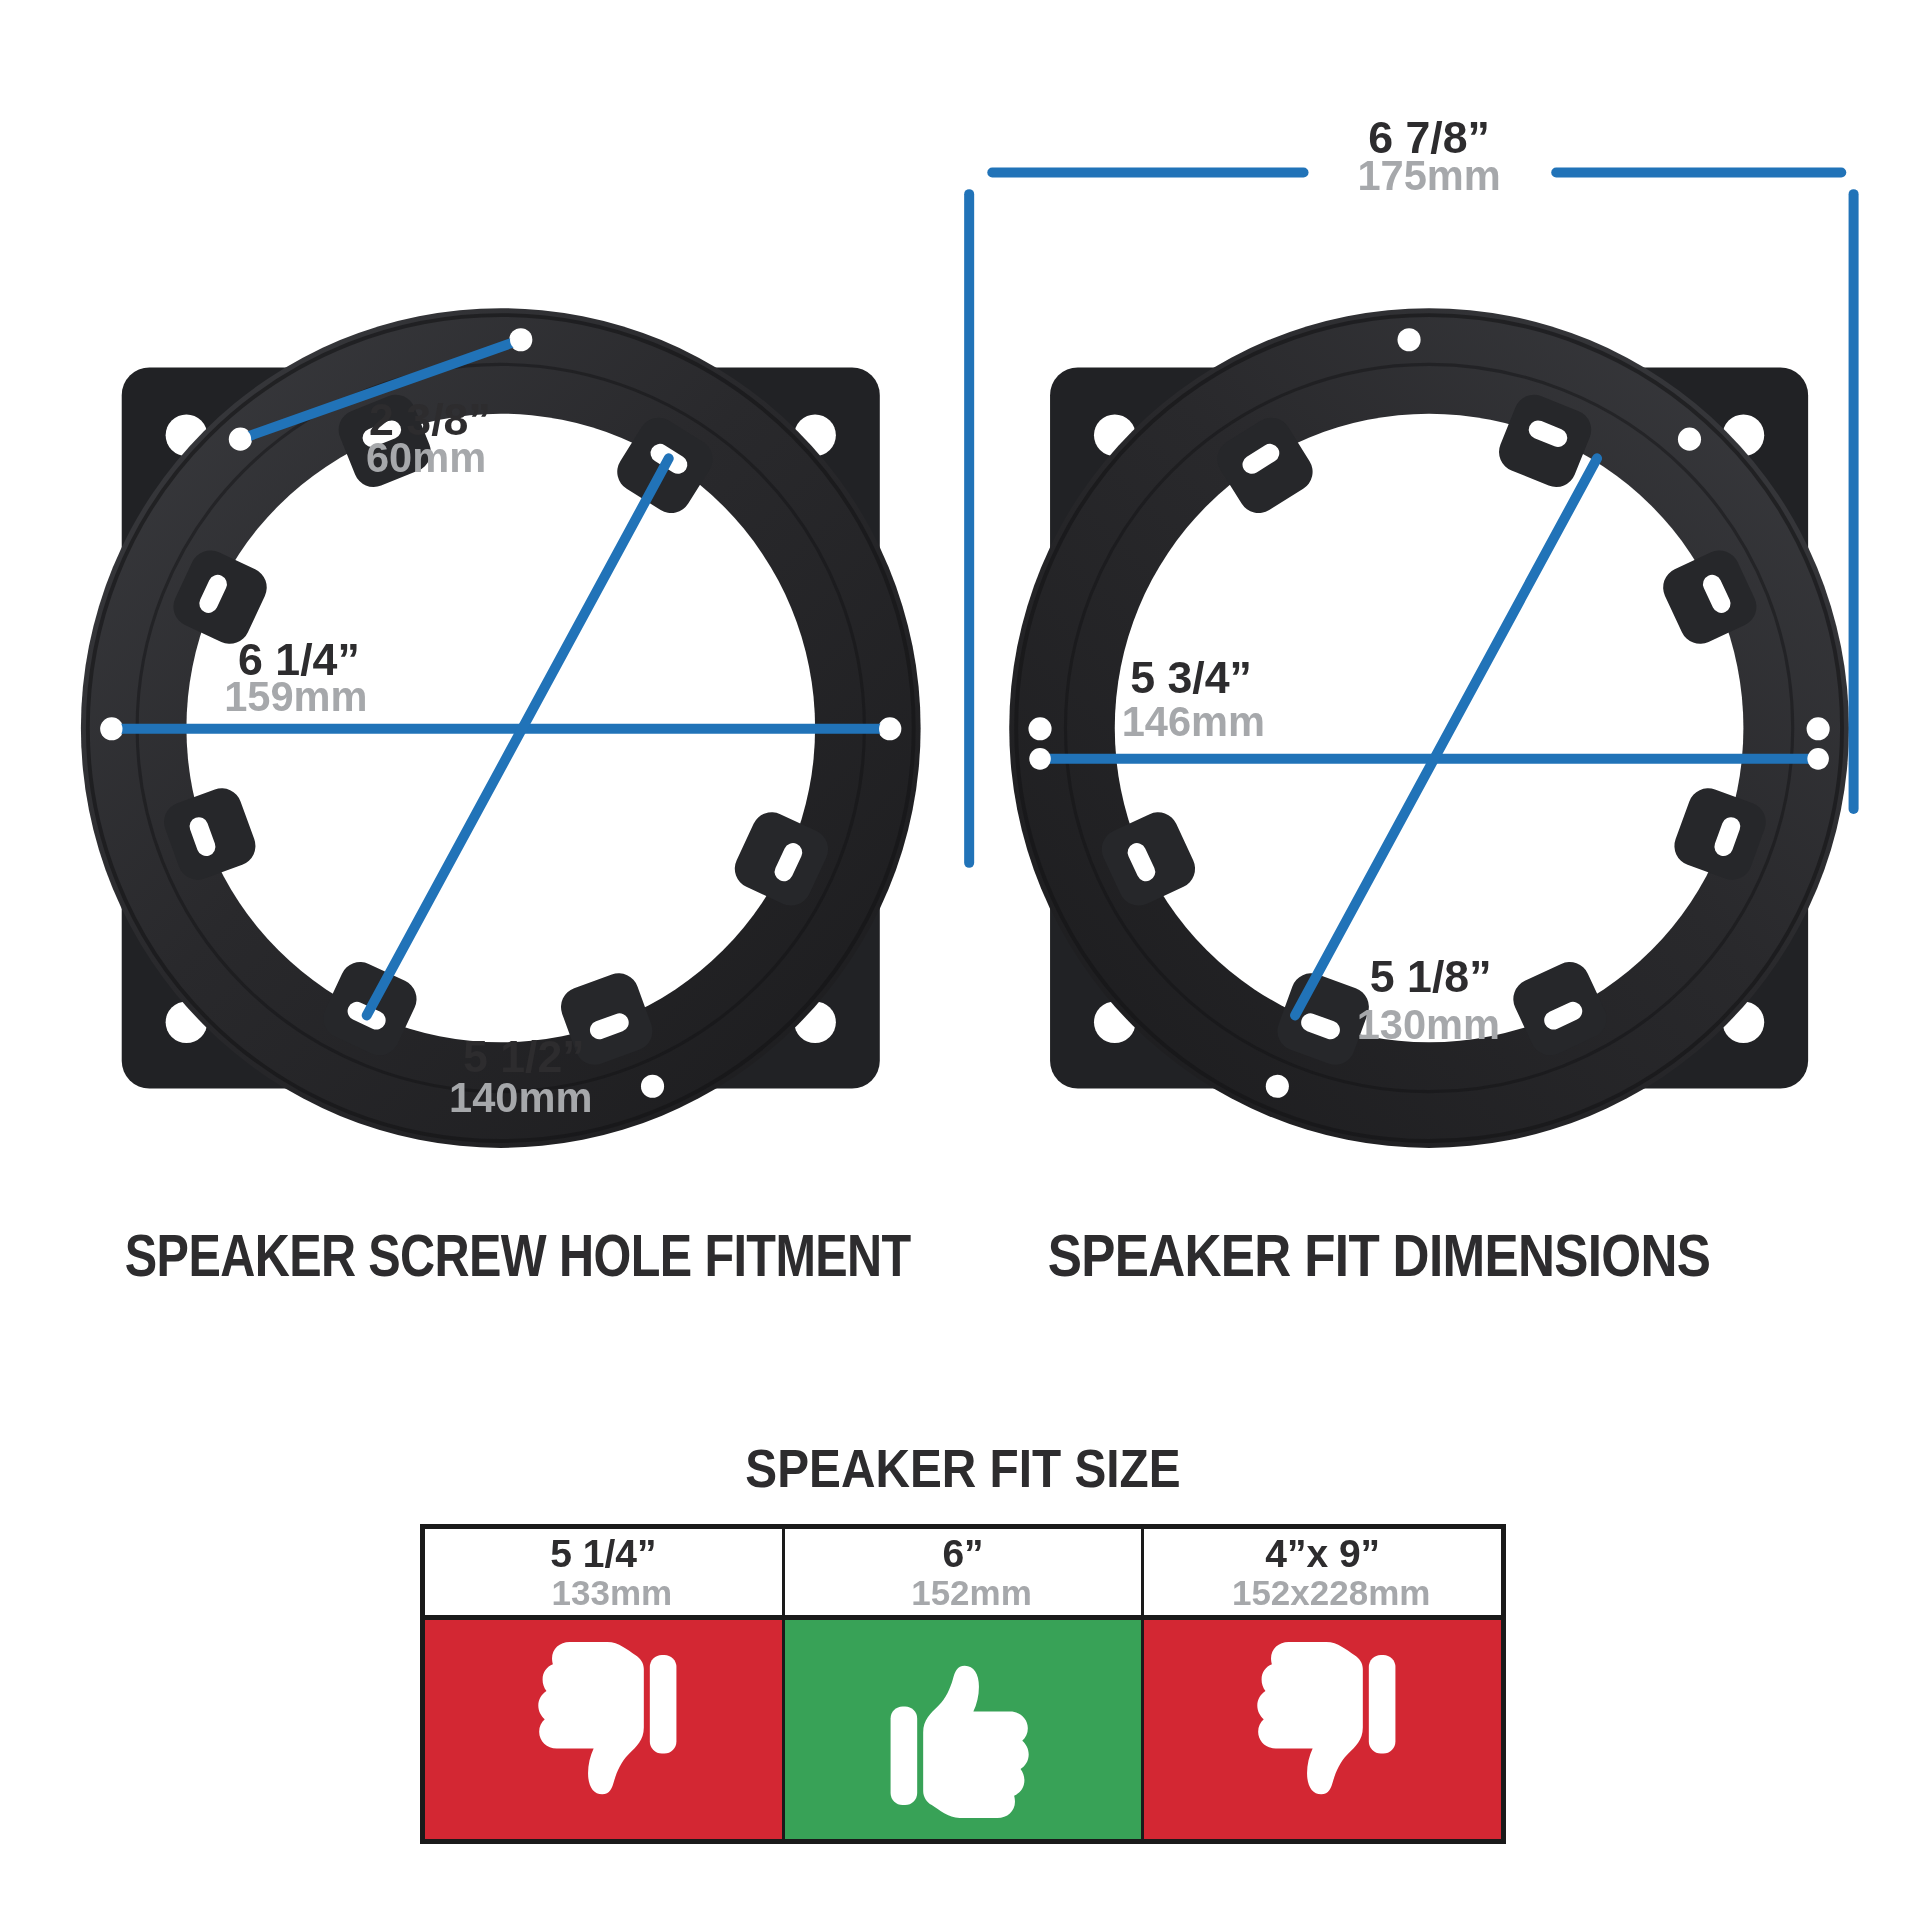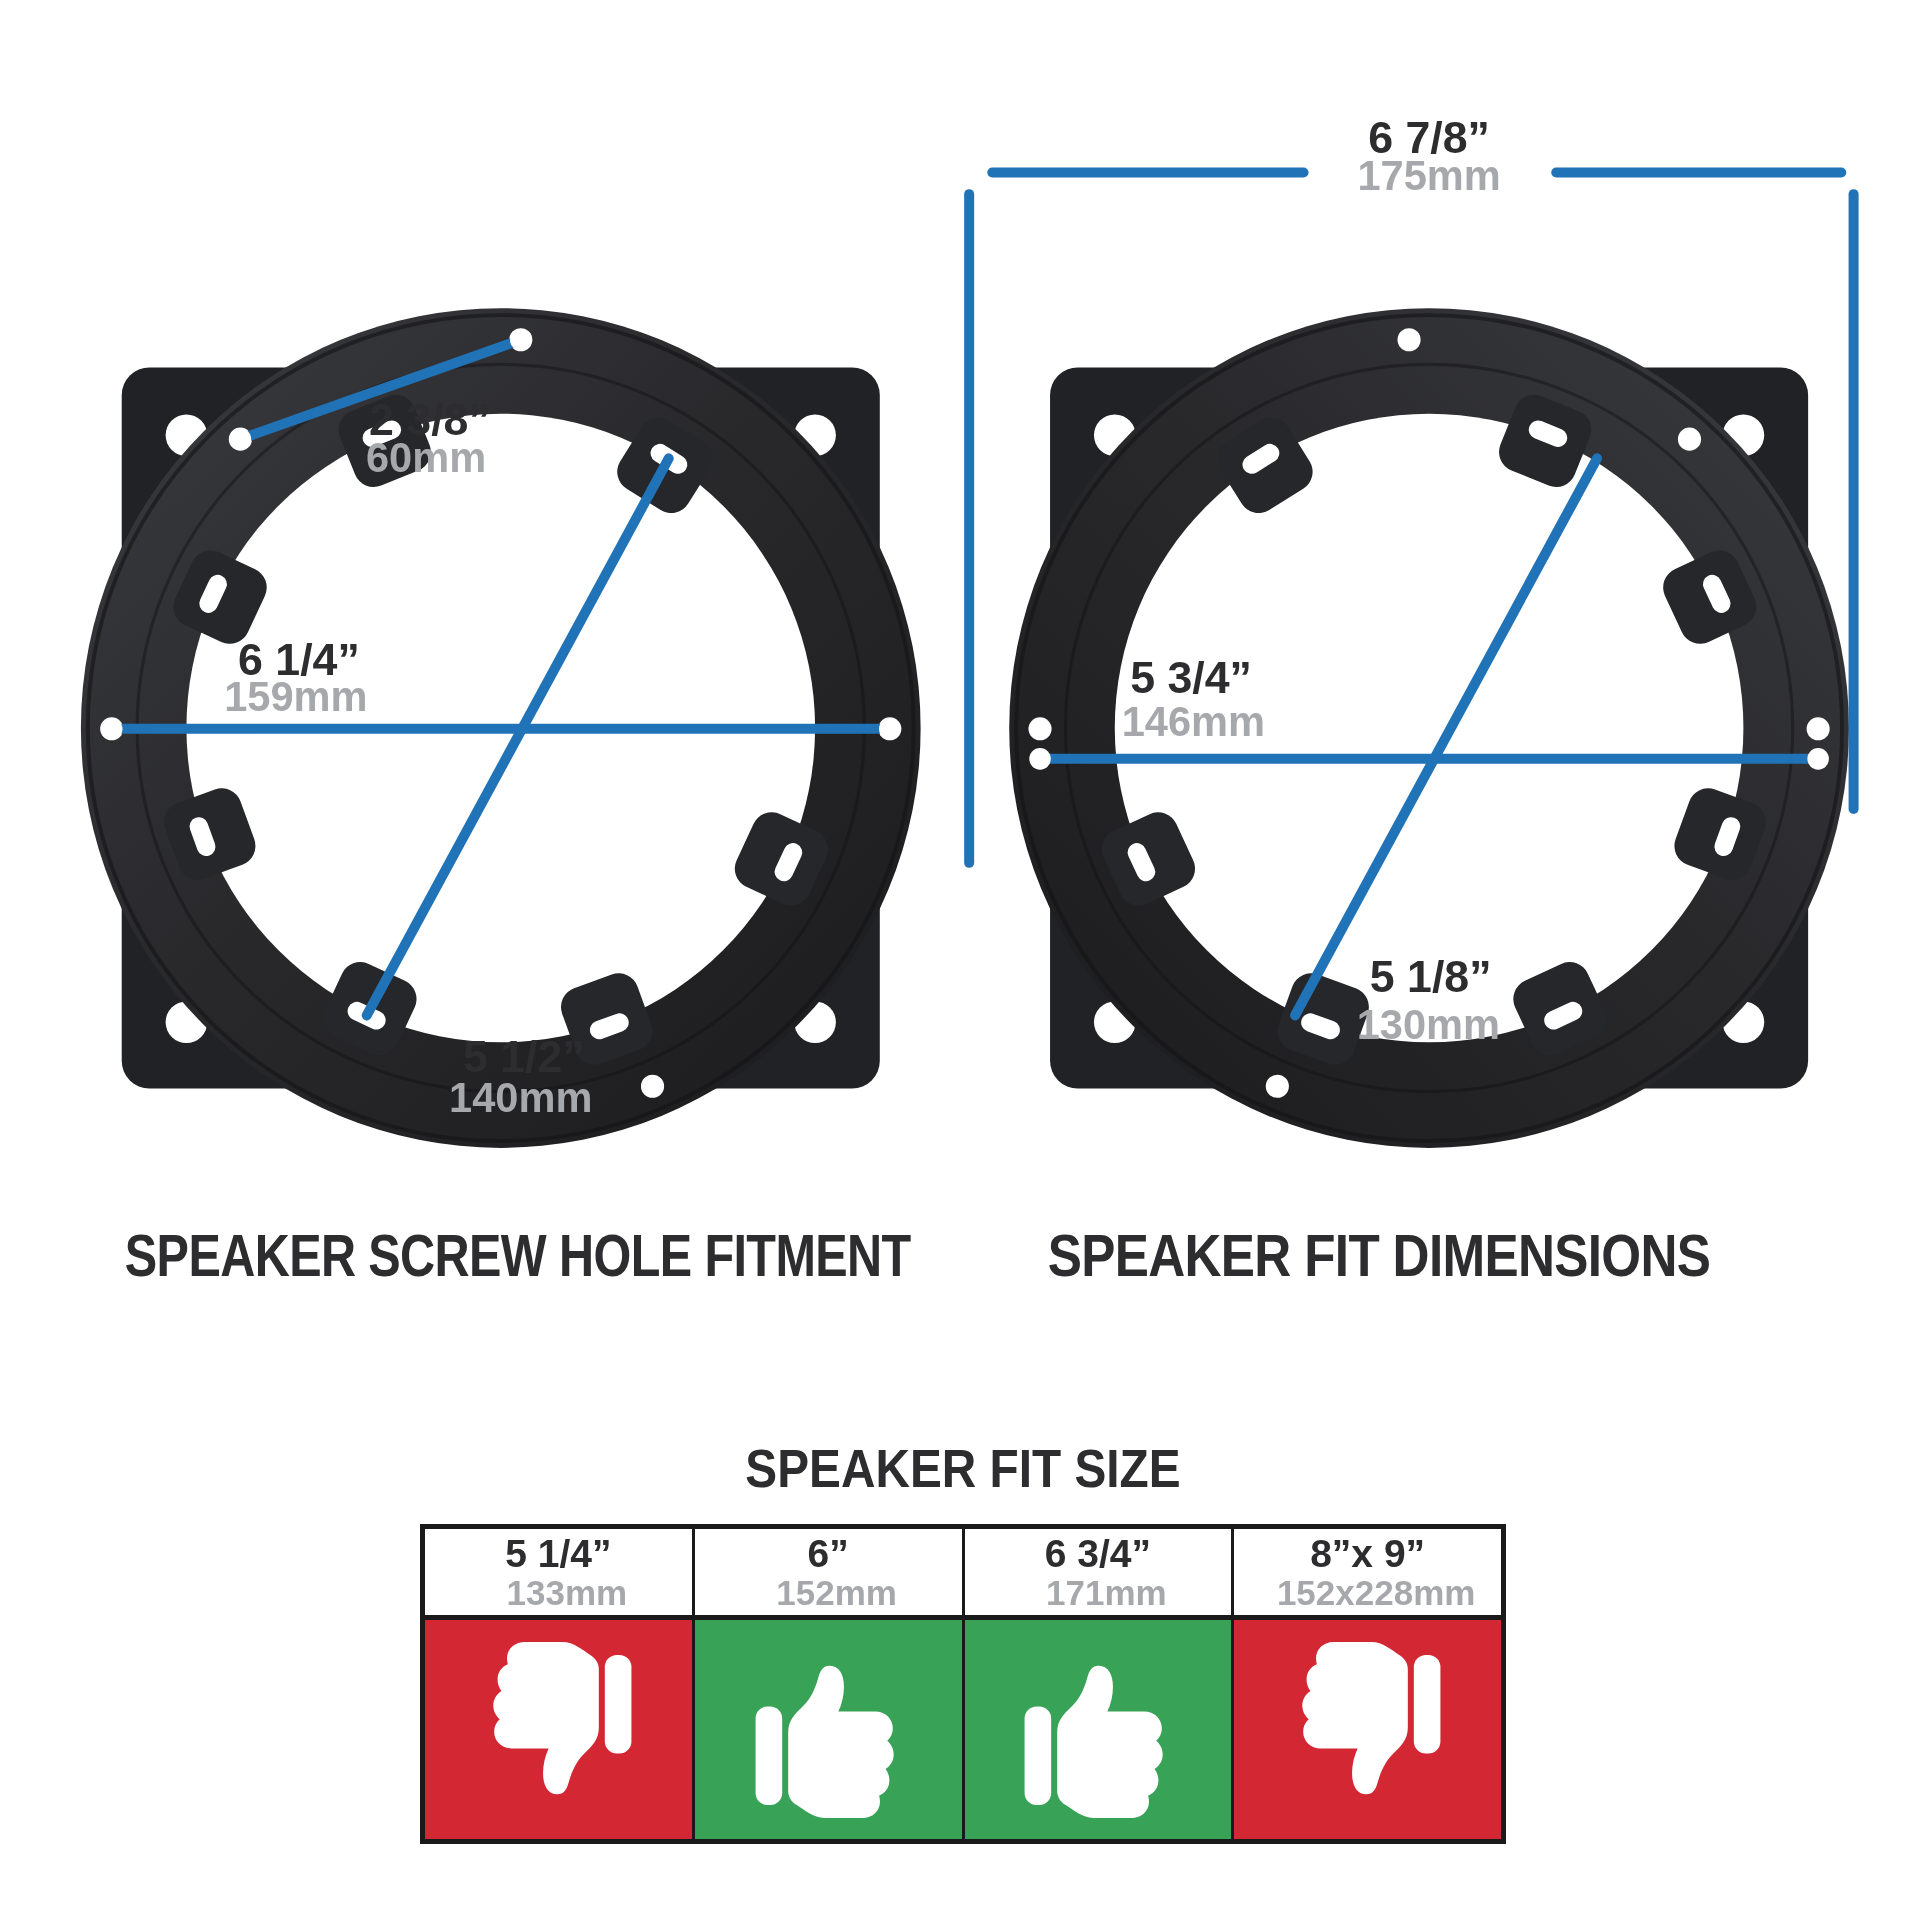--- a/index.html
+++ b/index.html
@@ -192,36 +192,24 @@
       </div>
       <div class="fit-cell fit-yes">
         <svg class="thumb thumb-up-icon" viewBox="0 0 380 440">
             <use href="#thumb-shape"></use>
           </svg>
 
       </div>
     </div>
 
 
+
     <div class="fit-col">
       <div class="fit-col-header">
-        <div class="size-in">6 3/4”</div>
-        <div class="size-mm">171mm</div>
-      </div>
-      <div class="fit-cell fit-yes">
-        <svg class="thumb thumb-up-icon" viewBox="0 0 380 440">
-            <use href="#thumb-shape"></use>
-          </svg>
-
-      </div>
-    </div>
-
-    <div class="fit-col">
-      <div class="fit-col-header">
-        <div class="size-in">8”x 9”</div>
+        <div class="size-in">4”x 9”</div>
         <div class="size-mm">152x228mm</div>
       </div>
       <div class="fit-cell fit-no">
 
         <svg class="thumb thumb-down-icon" viewBox="0 0 380 440">
             <use href="#thumb-shape"></use>
           </svg>
       </div>
     </div>
 

